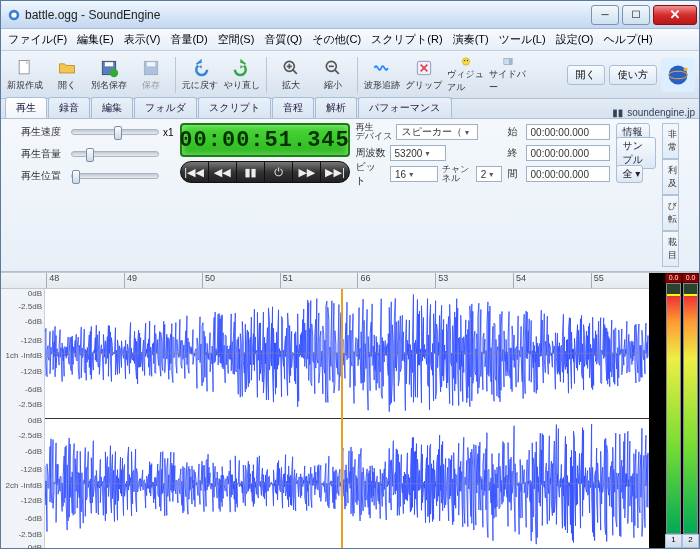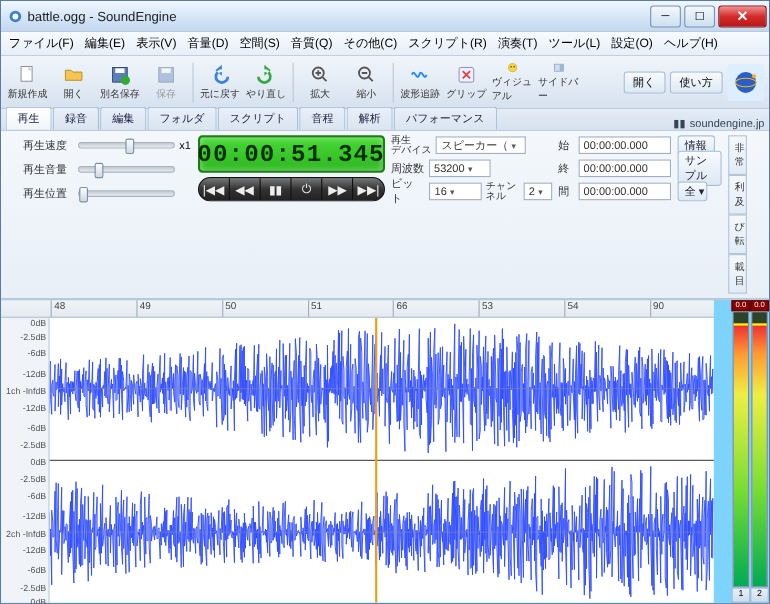--- a/index.html
+++ b/index.html
@@ -40,21 +40,21 @@
 .transport div:last-child { border-right:none; }
 .mid-col { display:flex; flex-direction:column; align-items:flex-start; }
 .params { display:flex; flex-direction:column; gap:3px; font-size:10px; }
 .prow { display:flex; align-items:center; gap:4px; height:18px; }
 .plbl { color:#333; min-width:30px; }
 .pfield { background:#fff; border:1px solid #a0b0c4; padding:1px 4px; font-size:10px; height:16px; display:flex; align-items:center; color:#333; }
 .pfield.dd::after { content:"▾"; margin-left:3px; font-size:8px; color:#556; }
 .pbtn { font-size:10px; background:linear-gradient(#f8fbff,#dce8f4); border:1px solid #a8bed8; border-radius:3px; padding:1px 6px; color:#223; }
 .right-tabs { display:flex; flex-direction:column; gap:0; align-self:stretch; }
 .right-tabs div { font-size:9px; writing-mode:horizontal-tb; background:linear-gradient(#f4f8fc,#e2ecf6); border:1px solid #b0c4d8; padding:4px 1px; text-align:right; color:#333; }
-.wave-area { flex:1; display:flex; position:relative; background:#7dd3fc; border-top:1px solid #c0c8d0;gap:16px; }
+.wave-area { flex:1; display:flex; position:relative; background:#000000; border-top:1px solid #c0c8d0;gap:16px; }
 .ruler { height:16px; background:linear-gradient(#f0f4f8,#e4eaf0); border-bottom:1px solid #c0c8d0; display:flex; position:relative; font-size:9px; color:#444; }
 .ruler .tick { position:absolute; top:0; height:100%; border-left:1px solid #a0acb8; padding-left:2px; }
 .wave-main { flex:1; display:flex; flex-direction:column; }
 .wave-content { flex:1; display:flex; }
 .gutter { width:44px; background:#f0f3f7; border-right:1px solid #c8d0d8; font-size:8px; color:#555; position:relative; }
 .glabel { position:absolute; right:2px; }
 .tracks { flex:1; position:relative; overflow:hidden; }
 .track { position:absolute; left:0; right:0; background:#fff; }
 .track.t1 { top:0; height:50%; border-bottom:1px solid #333; }
 .track.t2 { top:50%; height:50%; }
@@ -305,21 +305,21 @@
   <div class="wave-area">
     <div class="wave-main">
       <div class="ruler">
         <div class="tick" style="left:7%">48</div>
         <div class="tick" style="left:19%">49</div>
         <div class="tick" style="left:31%">50</div>
         <div class="tick" style="left:43%">51</div>
         <div class="tick" style="left:55%">66</div>
         <div class="tick" style="left:67%">53</div>
         <div class="tick" style="left:79%">54</div>
-        <div class="tick" style="left:91%">90</div>
+        <div class="tick" style="left:91%">55</div>
       </div>
       <div class="wave-content">
         <div class="gutter">
           <span class="glabel" style="top:0%">0dB</span>
           <span class="glabel" style="top:5%">-2.5dB</span>
           <span class="glabel" style="top:11%">-6dB</span>
           <span class="glabel" style="top:18%">-12dB</span>
           <span class="glabel" style="top:24%">1ch -InfdB</span>
           <span class="glabel" style="top:30%">-12dB</span>
           <span class="glabel" style="top:37%">-6dB</span>

